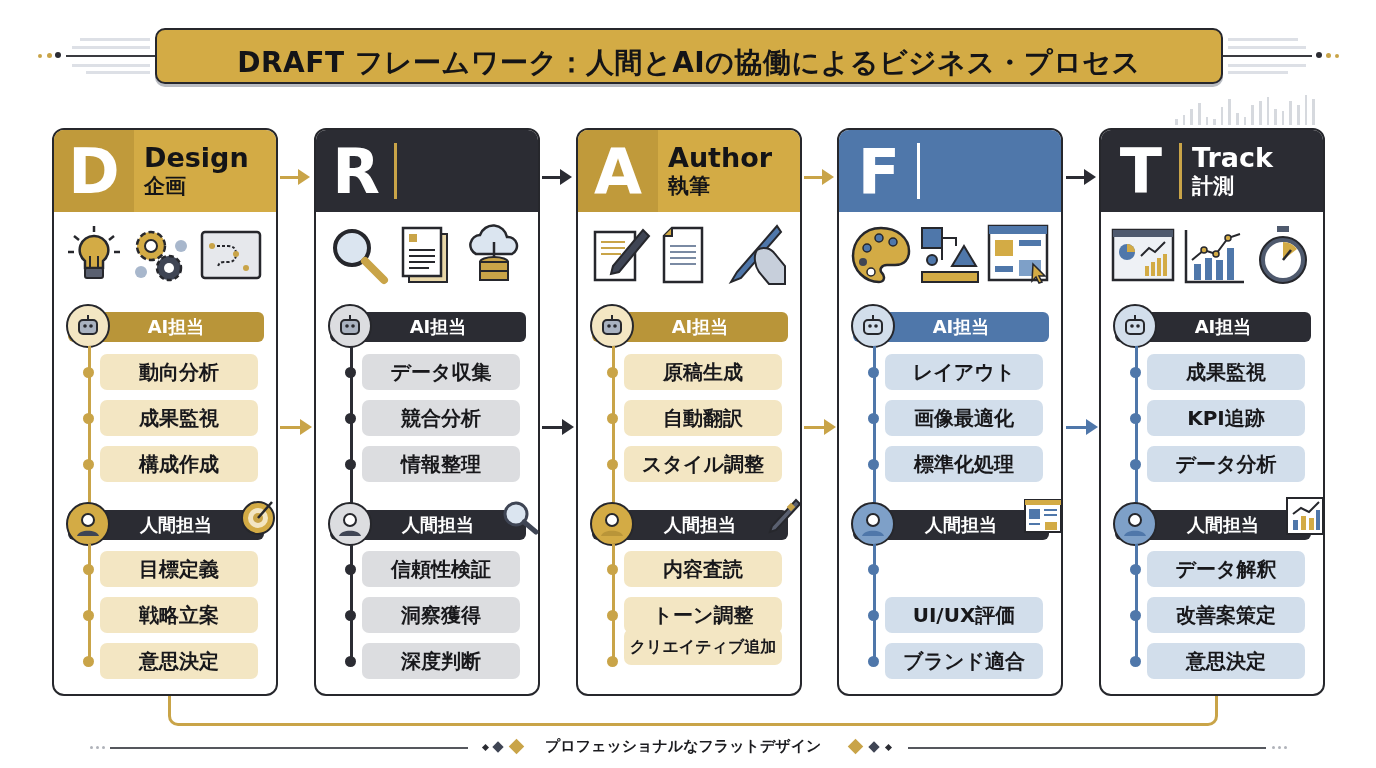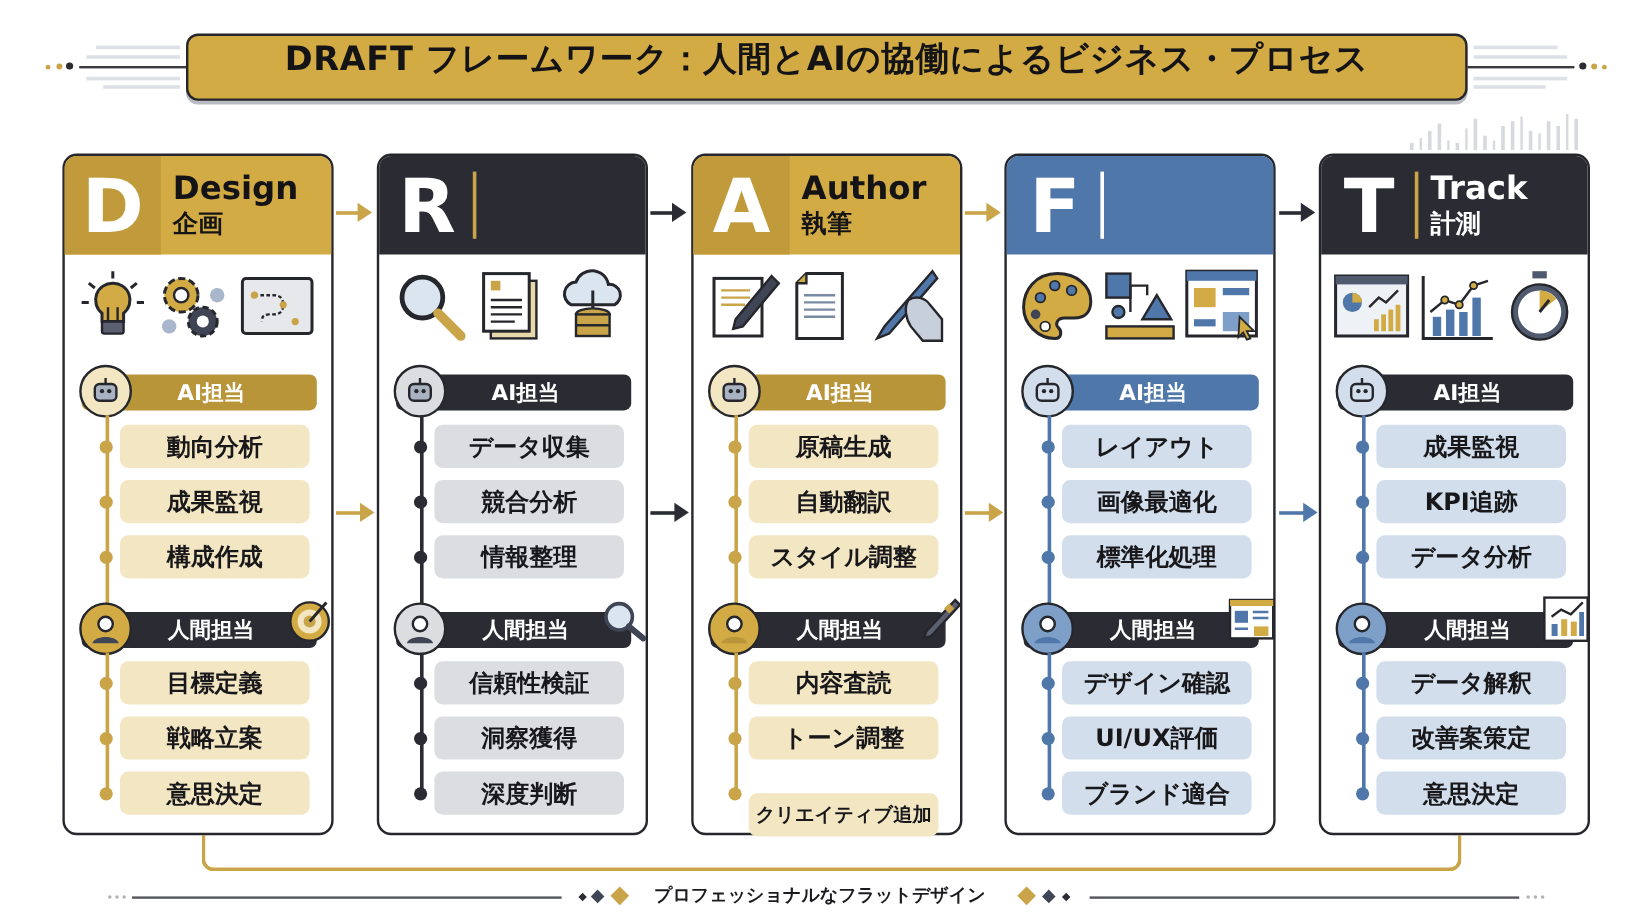--- a/index.html
+++ b/index.html
@@ -1,18 +1,18 @@
 <!DOCTYPE html>
 <html><head>
 <meta charset="utf-8">
 <style>
 *{box-sizing:border-box;margin:0;padding:0}
 html,body{width:1376px;height:768px;background:#fff;overflow:hidden;font-family:"DejaVu Sans","Liberation Sans",sans-serif;color:#1c1c1f}
 #root{position:relative;width:1376px;height:768px}
-.title-wrap{position:absolute;left:155px;top:28px;width:1068px;height:56px;background:#d3ab45;border:2px solid #26272c;border-radius:10px;box-shadow:0 3px 0 #b9bcc2;display:flex;align-items:flex-start;justify-content:center}
+.title-wrap{position:absolute;left:155px;top:28px;width:1068px;height:56px;background:#d3ab45;border:2px solid #26272c;border-radius:10px;box-shadow:0 3px 0 #b9bcc2;display:flex;align-items:flex-end;justify-content:center}
 .title-wrap span{font-weight:bold;font-size:28px;letter-spacing:0.5px;color:#141417}
 .deco-line{position:absolute;height:2px;background:#3a3b40}
 .deco-dot{position:absolute;border-radius:50%}
 .deco-bar{position:absolute;height:3px;background:#dde0e6}
 .eq{position:absolute;left:1175px;top:95px;width:140px;height:30px;display:flex;align-items:flex-end;gap:5px}
 .eq i{display:block;width:4px;background:#d6d9de}
 .card{position:absolute;top:128px;width:226px;height:568px;background:#fff;border:2px solid #26272c;border-radius:12px;overflow:visible}
 .card .shadow{position:absolute;left:10px;top:12px;right:-14px;bottom:-14px;background:#dfe4ec;border-radius:12px;z-index:-1}
 .card-head{position:relative;height:82px;border-radius:10px 10px 0 0;display:flex;align-items:center}
 .letter{width:80px;height:82px;display:flex;align-items:center;justify-content:center;font-weight:bold;font-size:62px;color:#fff;border-radius:10px 0 0 0}
@@ -310,21 +310,21 @@
           <path d="M34 4l4 4-24 26-6 2 2-6z" fill="#5a6070" stroke="#26272c" stroke-width="2"></path>
           <rect x="26" y="8" width="6" height="6" transform="rotate(45 29 11)" fill="#c9a448"></rect>
         </svg>
     </div>
     <div class="timeline" style="top:414px;height:114px;background:#c9a448"></div>
     <div class="dot" style="top:434px;background:#c9a448"></div>
     <div class="dot" style="top:480px;background:#c9a448"></div>
     <div class="dot" style="top:526px;background:#c9a448"></div>
     <div class="item" style="top:421px;background:#f3e6c3">内容査読</div>
     <div class="item" style="top:467px;background:#f3e6c3">トーン調整</div>
-    <div class="item small" style="top:531px;background:#f3e6c3">クリエイティブ追加</div>
+    <div class="item small" style="top:499px;background:#f3e6c3">クリエイティブ追加</div>
   </div>
 
   <div class="card" style="left:837px">
     <div class="shadow"></div>
     <div class="card-head" style="background:#4f77aa">
       <div class="letter">F</div>
       <div class="vbar" style="background:#fff"></div>
     </div>
     <div class="icons">
       <svg width="64" height="62" viewBox="0 0 64 62">
@@ -387,21 +387,20 @@
             <line x1="21" y1="14" x2="34" y2="14"></line>
             <line x1="21" y1="19" x2="34" y2="19"></line>
             <line x1="6" y1="28" x2="17" y2="28"></line>
           </g>
         </svg>
     </div>
     <div class="timeline" style="top:414px;height:114px;background:#4f77aa"></div>
     <div class="dot" style="top:434px;background:#4f77aa"></div>
     <div class="dot" style="top:480px;background:#4f77aa"></div>
     <div class="dot" style="top:526px;background:#4f77aa"></div>
-    <div class="item" style="top:421px;background:#d2deeb">デザイン確認</div>
     <div class="item" style="top:467px;background:#d2deeb">UI/UX評価</div>
     <div class="item" style="top:513px;background:#d2deeb">ブランド適合</div>
   </div>
 
   <div class="card" style="left:1099px">
     <div class="shadow"></div>
     <div class="card-head" style="background:#2b2c33">
       <div class="letter">T</div>
       <div class="vbar"></div>
       <div class="head-text">

